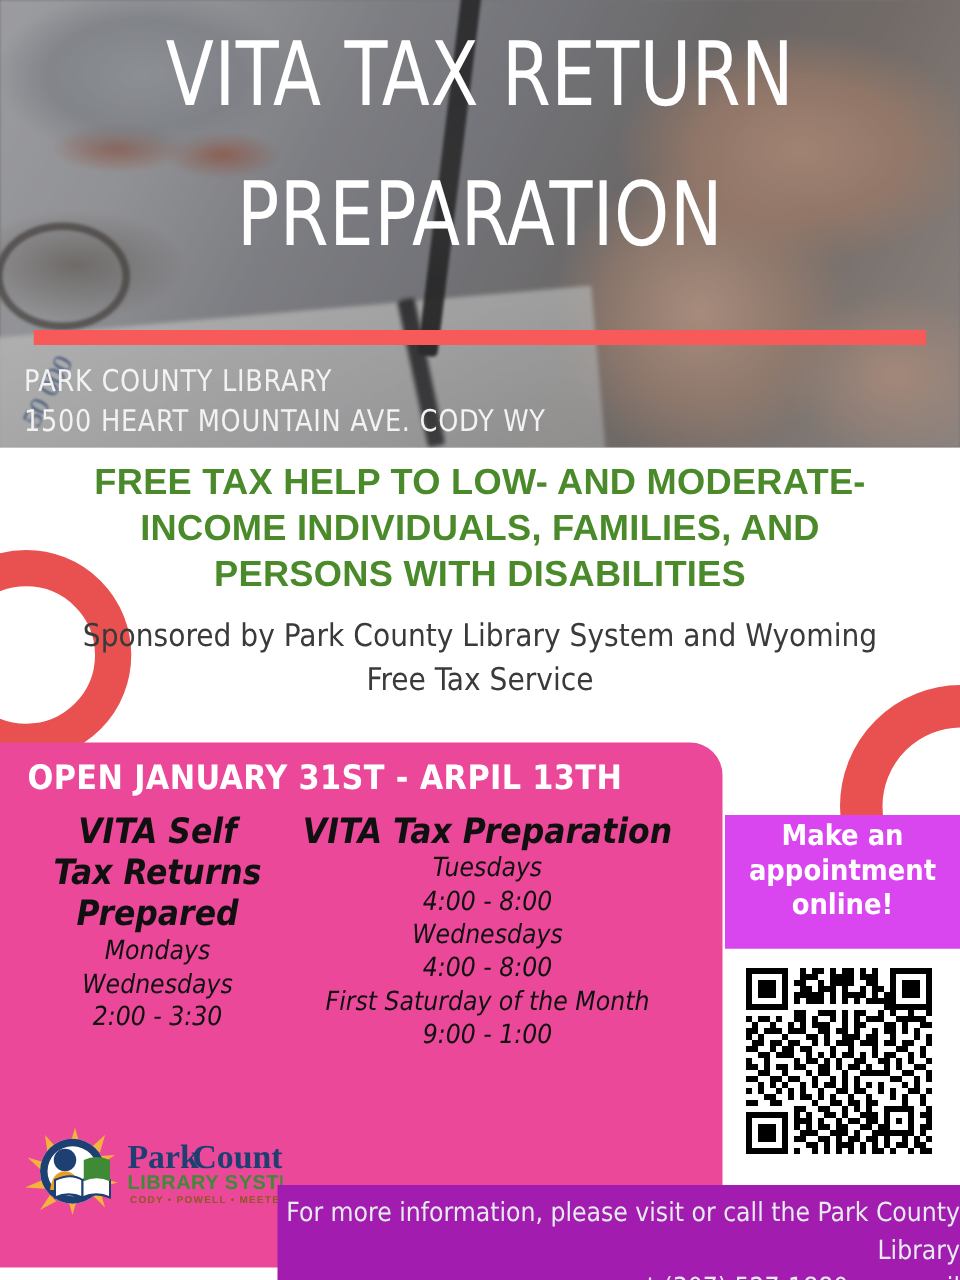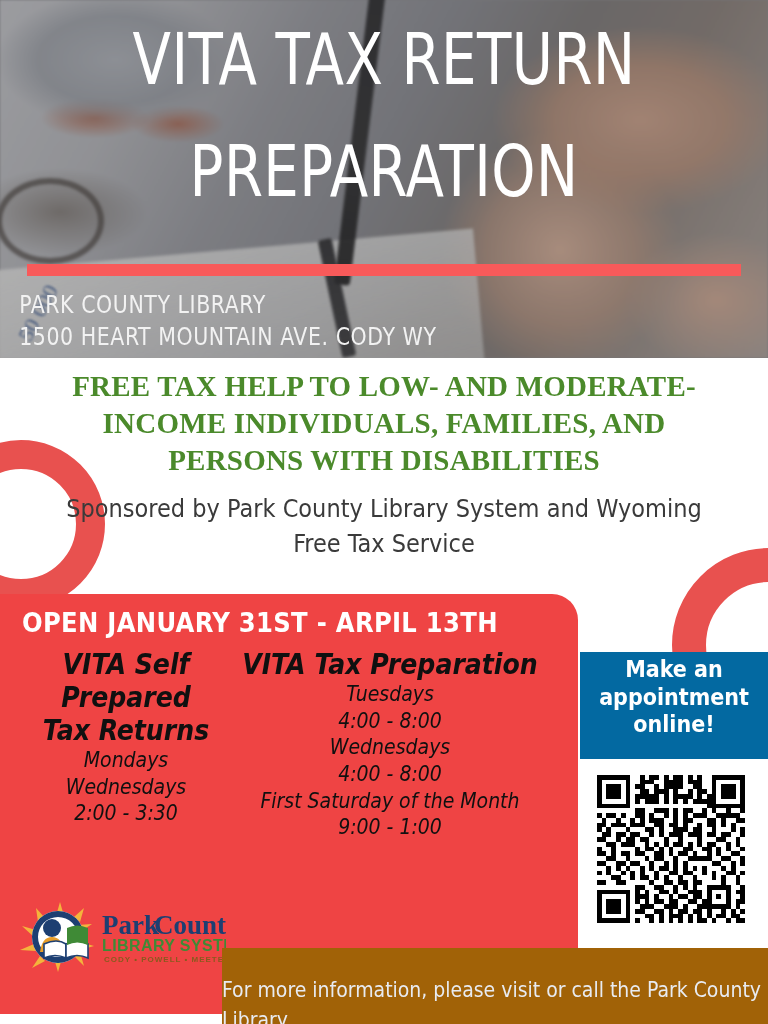--- a/index.html
+++ b/index.html
@@ -155,42 +155,42 @@
     text-align: center;
   }
   .intro-head {
     margin: 0 auto;
     width: 700px;
     color: #4b8a2b;
     font-weight: bold;
     font-size: 29px;
     line-height: 1.28;
     letter-spacing: 0.2px;
-    font-family: Liberation Serif, serif;
+    font-family: Liberation Sans, sans-serif;
     text-transform: uppercase;
   }
   .intro-head span { display: block; }
   .intro-sub {
     margin: 13px auto 0;
     width: 690px;
     color: #3a3a3a;
     font-size: 25px;
     line-height: 1.38;
     font-weight: 400;
     font-family: "DejaVu Sans Condensed", "Liberation Sans Narrow", "Liberation Sans", sans-serif;
   }
   .intro-sub span { display: block; }
 
   
   .schedule {
     position: absolute;
     left: 0; top: 594px;
     width: 578px;
     height: 420px;
-    background: #ef4444;
+    background: #ec4899;
     border-radius: 0 26px 26px 0;
     box-sizing: border-box;
     padding: 13px 28px 0 22px;
   }
   .schedule-banner {
     color: #ffffff;
     font-weight: bold;
     font-size: 27px;
     letter-spacing: 0.3px;
     font-family: "DejaVu Sans Condensed", "Liberation Sans Narrow", "Liberation Sans", sans-serif;
@@ -215,21 +215,21 @@
     font-size: 21px;
     line-height: 1.27;
     font-family: "DejaVu Sans Condensed", "Liberation Sans Narrow", "Liberation Sans", sans-serif;
   }
 
   
   .appt {
     position: absolute;
     left: 580px; top: 652px;
     width: 188px; height: 107px;
-    background: #0369a1;
+    background: #d946ef;
     color: #ffffff;
     text-align: center;
     font-weight: bold;
     font-size: 23px;
     line-height: 1.2;
     padding-top: 4px;
     box-sizing: border-box;
     font-family: "DejaVu Sans Condensed", "Liberation Sans Narrow", "Liberation Sans", sans-serif;
   }
   .appt span { display: block; }
@@ -241,27 +241,27 @@
     width: 158px; height: 158px;
     background: #ffffff;
   }
   .qr svg { display: block; }
 
   
   .footer-bar {
     position: absolute;
     left: 222px; top: 948px;
     width: 546px; height: 76px;
-    background: #a16207;
+    background: #a21caf;
     color: #e8ebf1;
     box-sizing: border-box;
-    text-align: left;
+    text-align: right;
     font-size: 21px;
     line-height: 1.42;
-    padding-top: 28px;
+    padding-top: 8px;
     font-family: "DejaVu Sans Condensed", "Liberation Sans Narrow", "Liberation Sans", sans-serif;
   }
   .footer-bar span { display: block; }
 
   .logo {
     position: absolute;
     left: 14px; top: 900px;
     width: 212px; height: 72px;
   }
   .logo svg { display: block; }
@@ -311,22 +311,22 @@
   </div>
 
   <div class="schedule">
     <div class="schedule-banner">OPEN JANUARY 31ST - ARPIL 13TH</div>
 
     <div class="schedule-cols">
 
       <div class="sched-col sched-col-a">
         <div class="sched-title">
           <span>VITA Self</span>
+          <span>Tax Returns</span>
           <span>Prepared</span>
-          <span>Tax Returns</span>
         </div>
         <div class="sched-line">Mondays</div>
         <div class="sched-line">Wednesdays</div>
         <div class="sched-line">2:00 - 3:30</div>
       </div>
 
       <div class="sched-col sched-col-b">
         <div class="sched-title">
           <span>VITA Tax Preparation</span>
         </div>

